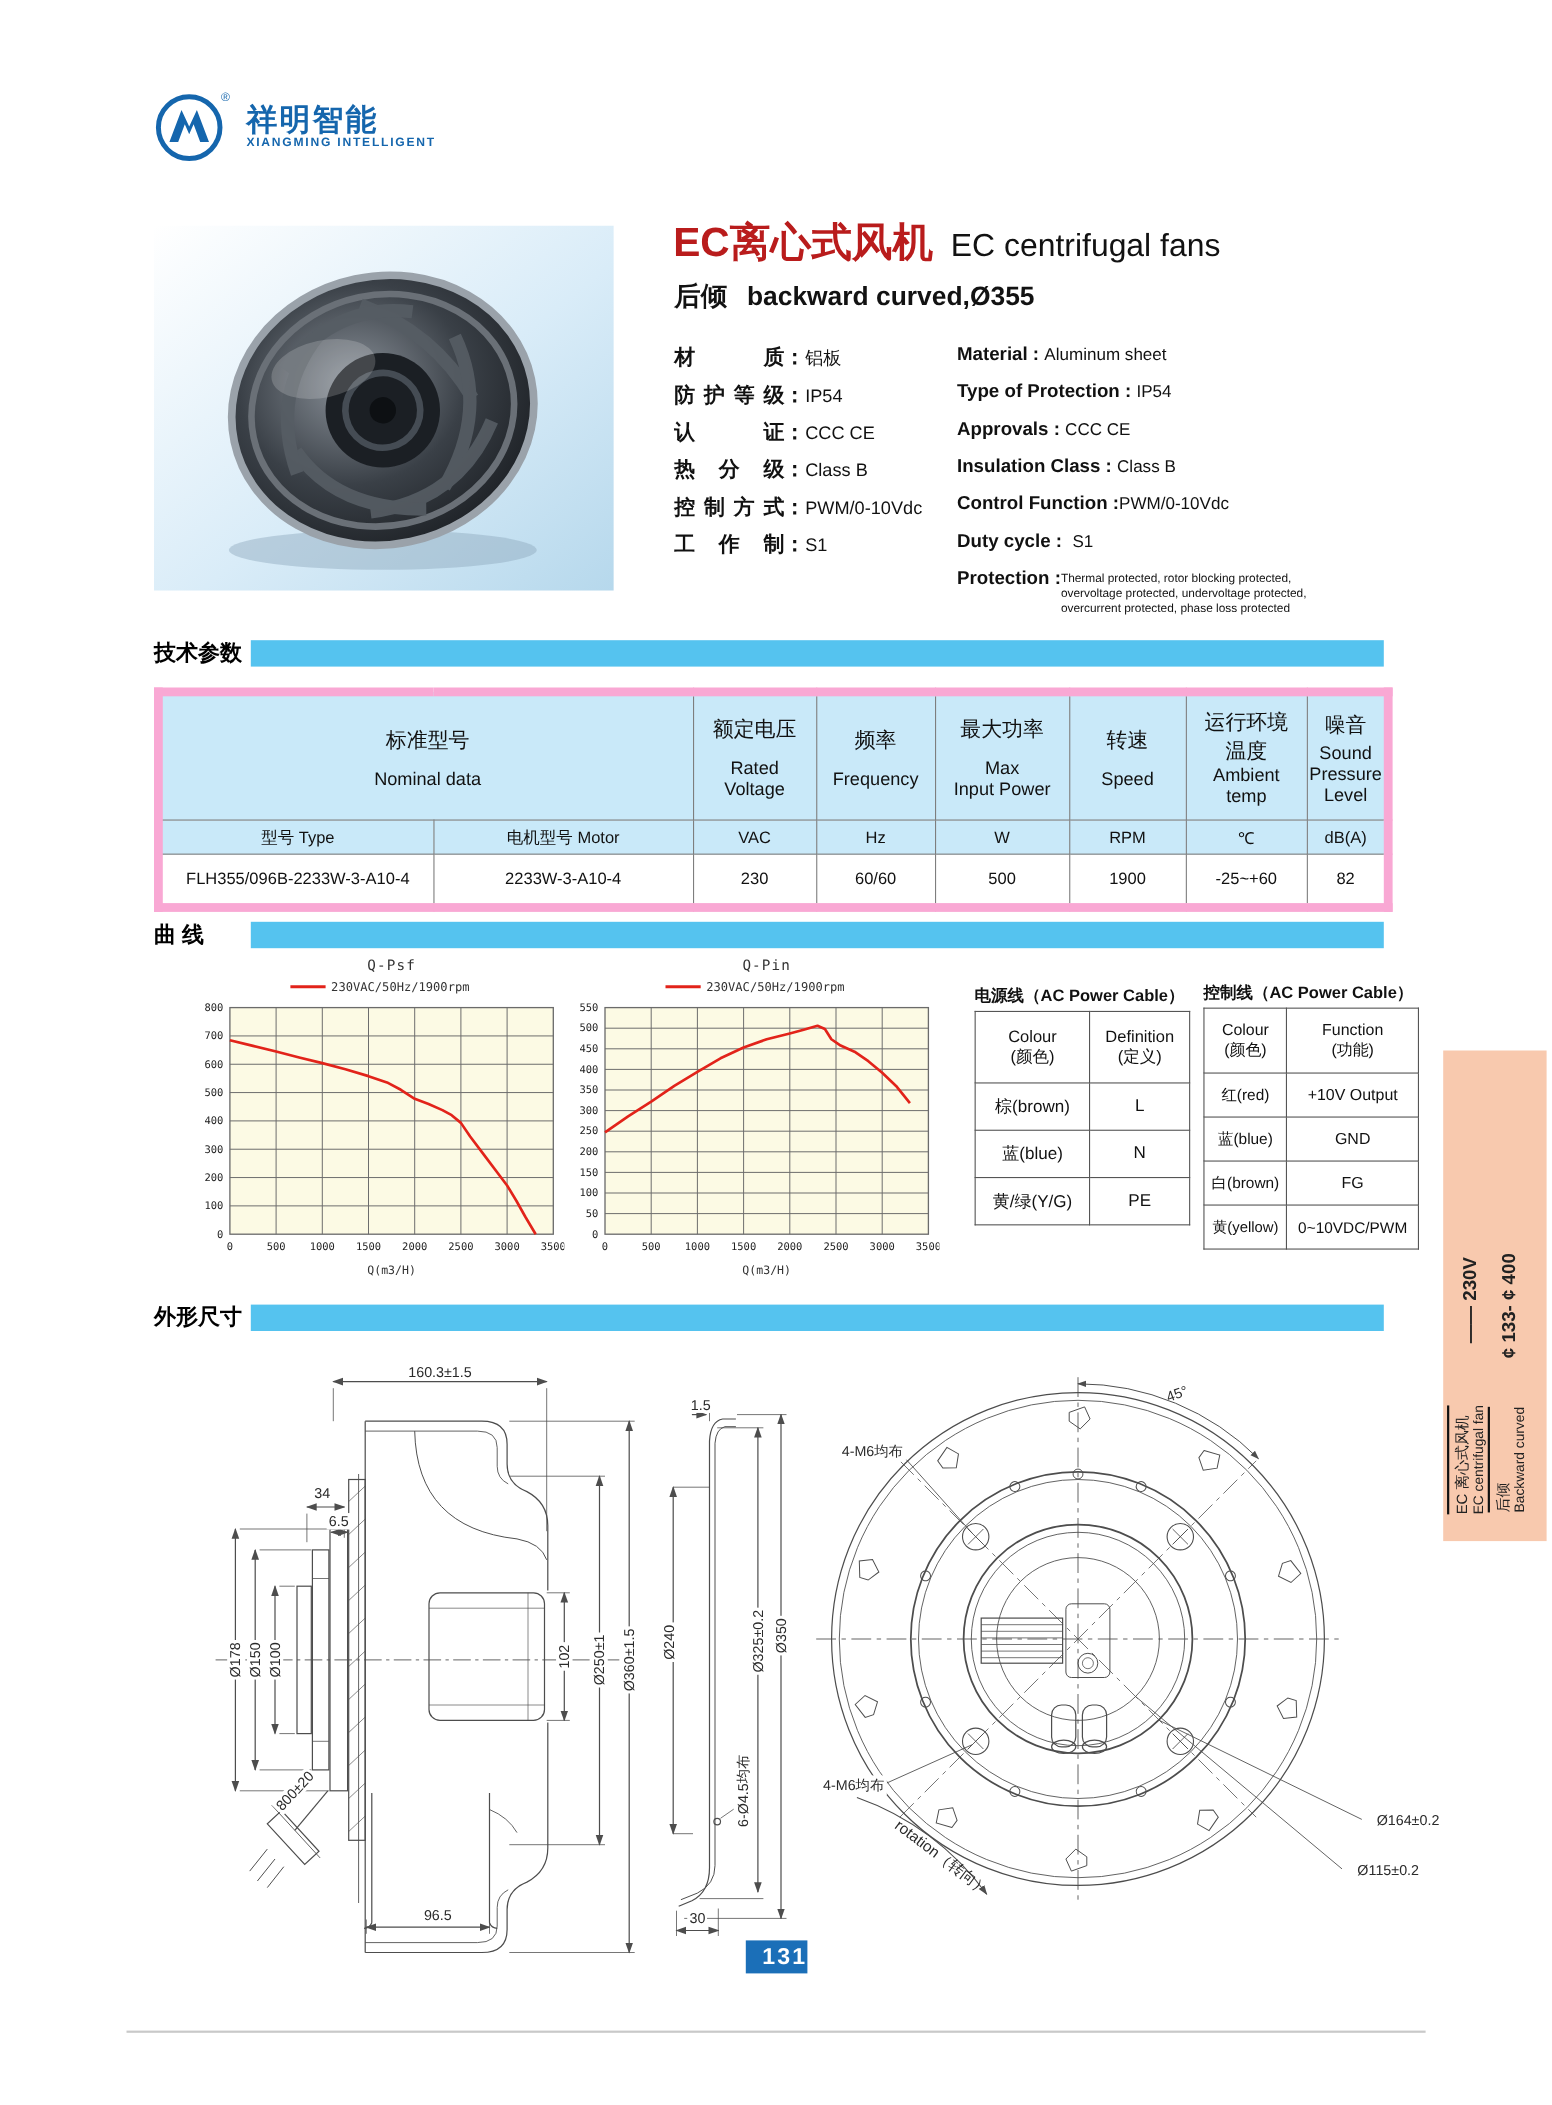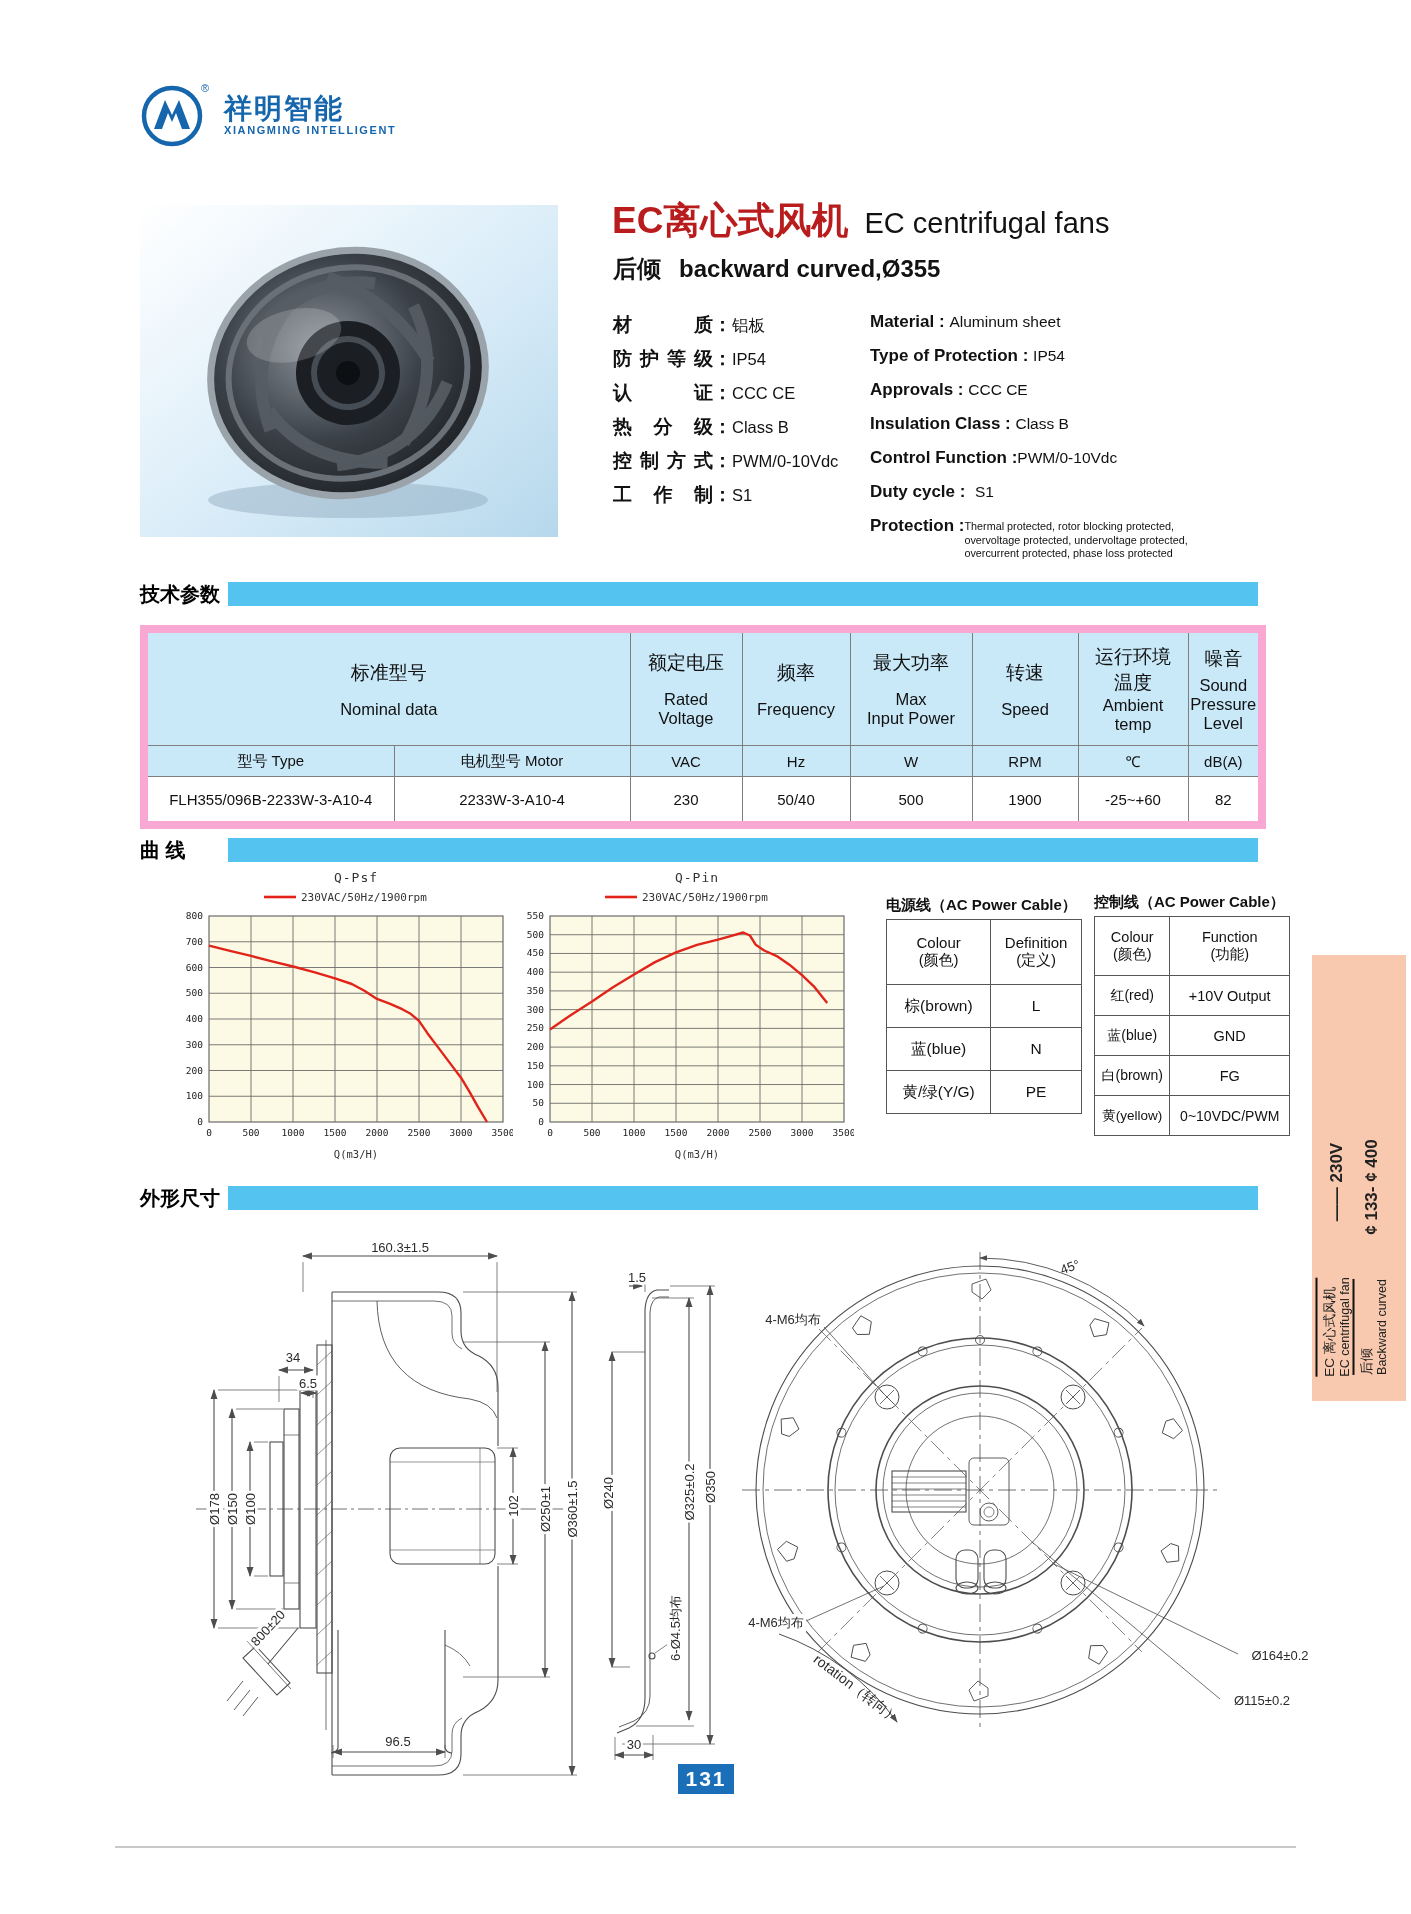--- a/index.html
+++ b/index.html
@@ -72,21 +72,21 @@
   .vtxt{position:absolute;white-space:nowrap;transform:translate(-50%,-50%) rotate(-90deg);color:#222;}
   .v-volt{left:25px;top:227px;font-size:17px;font-weight:600;}
   .v-size{left:60px;top:232px;font-size:17px;font-weight:600;}
   .vgroup{border-top:2.5px solid #111;padding-top:4px;text-align:left;}
   .v-prod{left:22px;top:372px;}
   .v-type{left:59px;top:372px;}
   .vl1{font-size:13.5px;line-height:16px;}
   .vl2{font-size:12.5px;line-height:15px;}
   
   .pagenum{left:678px;top:1764px;width:56px;height:30px;background:#1B6FB8;color:#fff;
-           font-size:21px;font-weight:bold;text-align:center;line-height:30px;letter-spacing:2px;}
+           font-size:21px;font-weight:bold;text-align:right;line-height:30px;letter-spacing:2px;}
   .botrule{left:115px;top:1846px;width:1181px;height:2px;background:#c9c9c9;}
 </style>
 </head>
 <body>
 
 <div class="page">
 
   <div class="abs logo">
     <svg width="74" height="74" viewBox="0 0 74 74">
       <circle cx="34" cy="38" r="28" fill="none" stroke="#1566AD" stroke-width="4.5"></circle>
@@ -221,21 +221,21 @@
       <td>Hz</td>
       <td>W</td>
       <td>RPM</td>
       <td>℃</td>
       <td>dB(A)</td>
     </tr>
     <tr class="dr">
       <td>FLH355/096B-2233W-3-A10-4</td>
       <td>2233W-3-A10-4</td>
       <td>230</td>
-      <td>50/40</td>
+      <td>60/60</td>
       <td>500</td>
       <td>1900</td>
       <td>-25~+60</td>
       <td>82</td>
     </tr>
   </tbody>
     </table>
 
   <div class="abs sect-text" style="left:140px;top:838px;">曲  线</div>
   <div class="abs sect-bar" style="left:228px;top:838px;width:1030px;background:#55C3EF;"></div>

